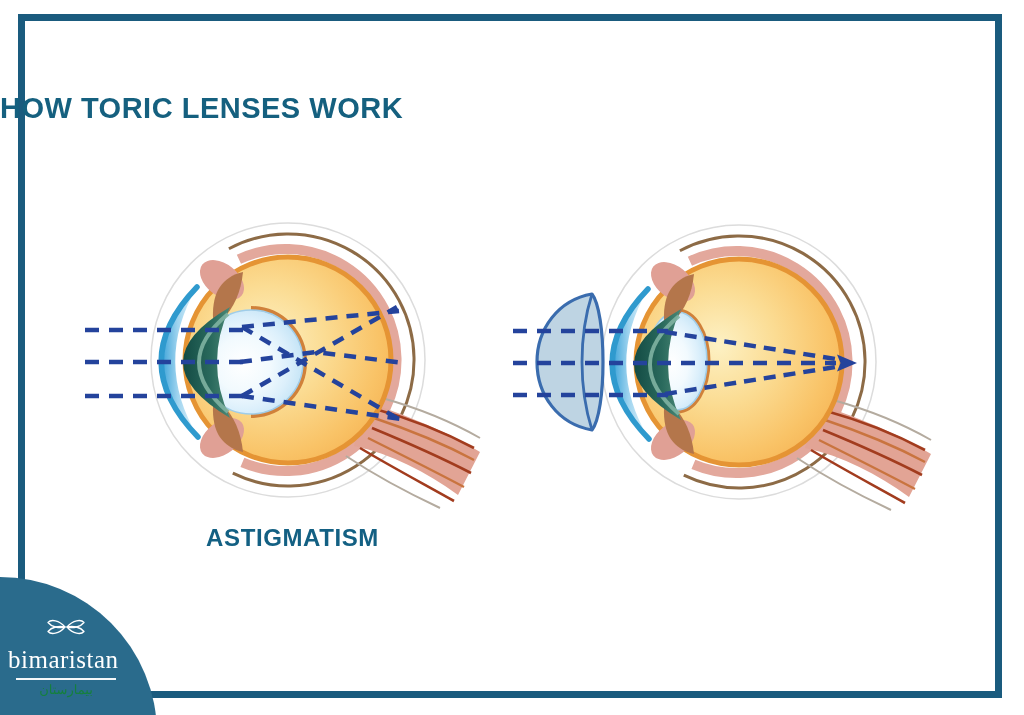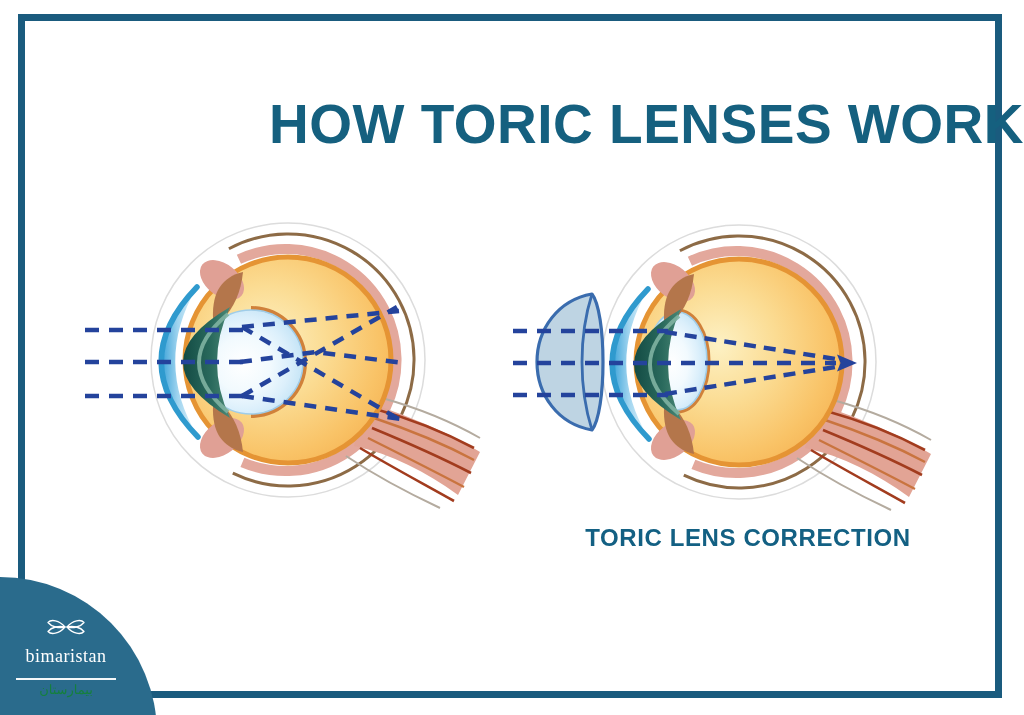--- a/index.html
+++ b/index.html
@@ -1,31 +1,31 @@
 <!DOCTYPE html>
 <html><head>
 <meta charset="utf-8">
 <style>
   html,body{margin:0;padding:0;background:#ffffff;}
   .canvas{position:relative;width:1024px;height:715px;background:#ffffff;overflow:hidden;
           font-family:"Liberation Sans",sans-serif;}
   .frame{position:absolute;left:18px;top:14px;width:984px;height:684px;
          box-sizing:border-box;border:7px solid #1a5b7e;}
-  .page-title{position:absolute;left:0;right:0;top:92px;text-align:right;
-              font-size:55px;font-weight:600;letter-spacing:.5px;color:#15607f;}
+  .page-title{position:absolute;left:0;right:0;top:92px;text-align:left;
+              font-size:29px;font-weight:600;letter-spacing:.5px;color:#15607f;}
   .panel-label{position:absolute;top:524px;text-align:center;
                font-size:24px;font-weight:600;letter-spacing:.6px;color:#136083;}
   .panel-label.left{left:150px;width:285px;}
   .panel-label.right{left:572px;width:352px;}
   .diagram-svg{position:absolute;left:0;top:0;}
   .badge{position:absolute;left:-157px;top:577px;width:314px;height:314px;
          border-radius:50%;background:#2a6b8c;}
   .logo-icon{position:absolute;left:46px;top:616px;}
-  .logo-word{position:absolute;left:8px;top:646px;width:116px;text-align:center;
-             font-family:"Liberation Serif",serif;font-size:18px;color:#ffffff;letter-spacing:.5px;}
+  .logo-word{position:absolute;left:8px;top:646px;width:116px;text-align:left;
+             font-family:"Liberation Serif",serif;font-size:25px;color:#ffffff;letter-spacing:.5px;}
   .logo-divider{position:absolute;left:16px;top:678px;width:100px;height:2px;background:#ffffff;opacity:.95;}
   .logo-arabic{position:absolute;left:8px;top:682px;width:116px;text-align:center;direction:rtl;
                font-size:13px;color:#15803d;letter-spacing:2px;}
 </style>
 </head>
 <body>
 
 <div class="canvas">
 
   <div class="frame"></div>
@@ -120,21 +120,21 @@
     <g stroke="#24439c" fill="none" stroke-width="4.5">
       <path d="M 513,331 H 668" stroke-dasharray="14 10"></path>
       <path d="M 513,363 H 836" stroke-dasharray="14 10"></path>
       <path d="M 513,395 H 668" stroke-dasharray="14 10"></path>
       <path d="M 665,332 L 842,360" stroke-dasharray="12 8"></path>
       <path d="M 665,394 L 842,366" stroke-dasharray="12 8"></path>
     </g>
     <path d="M 857,363 L 837,354.5 L 840.5,363 L 837,371.5 Z" fill="#24439c"></path>
   </svg>
 
-  <div class="panel-label right">TORIC LENS CORRECTION</div>
+  <div class="panel-label left">ASTIGMATISM</div>
 
   <div class="badge"></div>
   <svg class="logo-icon" width="40" height="22" viewBox="0 0 38 22">
     <g fill="none" stroke="#ffffff" stroke-width="1.3" stroke-linejoin="round">
       <path d="M 18,11 C 12,4 4,3 1,6.5 C 4.5,11 12,12.5 18,11 Z"></path>
       <path d="M 18,11 C 12,18 4,19 1,15.5 C 4.5,11 12,9.5 18,11 Z"></path>
       <path d="M 20,11 C 26,4 34,3 37,6.5 C 33.5,11 26,12.5 20,11 Z"></path>
       <path d="M 20,11 C 26,18 34,19 37,15.5 C 33.5,11 26,9.5 20,11 Z"></path>
     </g>
   </svg>

